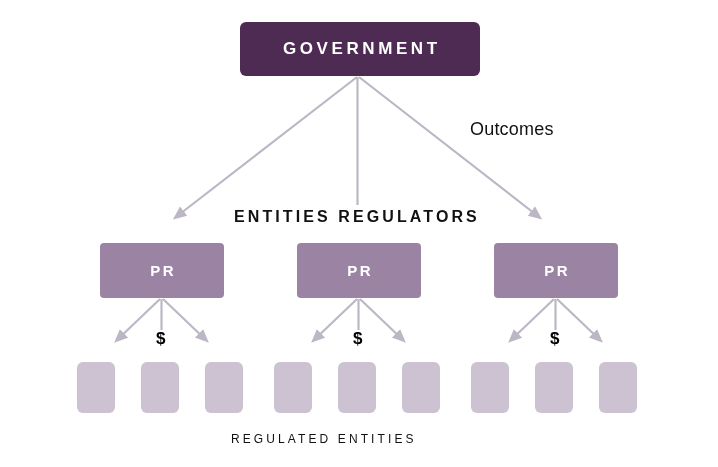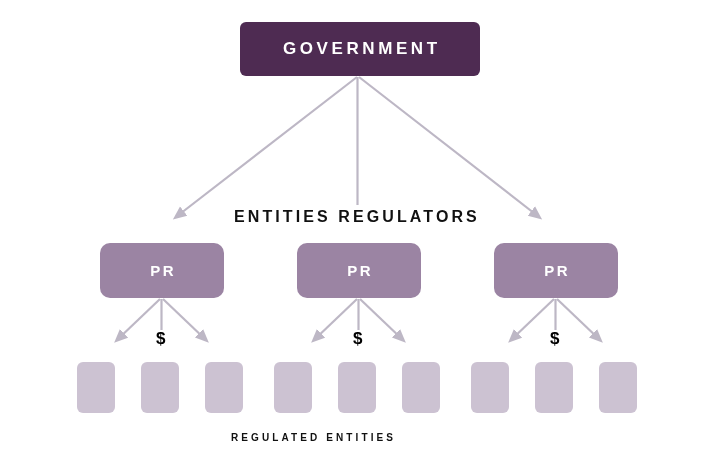--- a/index.html
+++ b/index.html
@@ -43,21 +43,21 @@
     font-size: 17px;
     font-weight: bold;
     letter-spacing: 3.6px;
     text-indent: 3.6px;
   }
   .pr-node {
     top: 243px;
     width: 124px;
     height: 55px;
     background: #9b84a3;
-    border-radius: 10px;
+    border-radius: 4px;
     font-size: 15px;
     font-weight: bold;
     letter-spacing: 2.6px;
     text-indent: 2.6px;
   }
   #pr-node-1 { left: 100px; }
   #pr-node-2 { left: 297px; }
   #pr-node-3 { left: 494px; }
 
   .entity-node {
@@ -79,22 +79,22 @@
     top: 208px;
     font-size: 16px;
     font-weight: bold;
     letter-spacing: 3.1px;
     background: #ffffff;
     padding: 0 6px;
   }
   #label-regulated-entities {
     left: 231px;
     top: 432px;
-    font-size: 10px;
-    font-weight: bold;
+    font-size: 12px;
+    font-weight: normal;
     letter-spacing: 3.1px;
   }
   #label-outcomes {
     left: 470px;
     top: 119px;
     font-size: 18px;
     font-weight: normal;
     letter-spacing: 0.2px;
   }
   .dollar-label {
@@ -137,20 +137,21 @@
     <line x1="358.5" y1="299" x2="358.5" y2="331" stroke="#bdb7c5" stroke-width="2.2"></line>
     <line x1="360" y1="299" x2="403" y2="340" stroke="#bdb7c5" stroke-width="2.2" marker-end="url(#arrowhead)"></line>
 
     <line x1="554" y1="299" x2="511" y2="340" stroke="#bdb7c5" stroke-width="2.2" marker-end="url(#arrowhead)"></line>
     <line x1="555.5" y1="299" x2="555.5" y2="331" stroke="#bdb7c5" stroke-width="2.2"></line>
     <line x1="557" y1="299" x2="600" y2="340" stroke="#bdb7c5" stroke-width="2.2" marker-end="url(#arrowhead)"></line>
   </svg>
 
   <div class="node-box" id="government-node">GOVERNMENT</div>
 
+  <div class="label-static" id="label-outcomes">Outcomes</div>
 
   <div class="label-static" id="label-private-regulators">ENTITIES REGULATORS</div>
 
   <div class="node-box pr-node" id="pr-node-1">PR</div>
   <div class="node-box pr-node" id="pr-node-2">PR</div>
   <div class="node-box pr-node" id="pr-node-3">PR</div>
 
   <div class="dollar-label" id="dollar-1">$</div>
   <div class="dollar-label" id="dollar-2">$</div>
   <div class="dollar-label" id="dollar-3">$</div>

